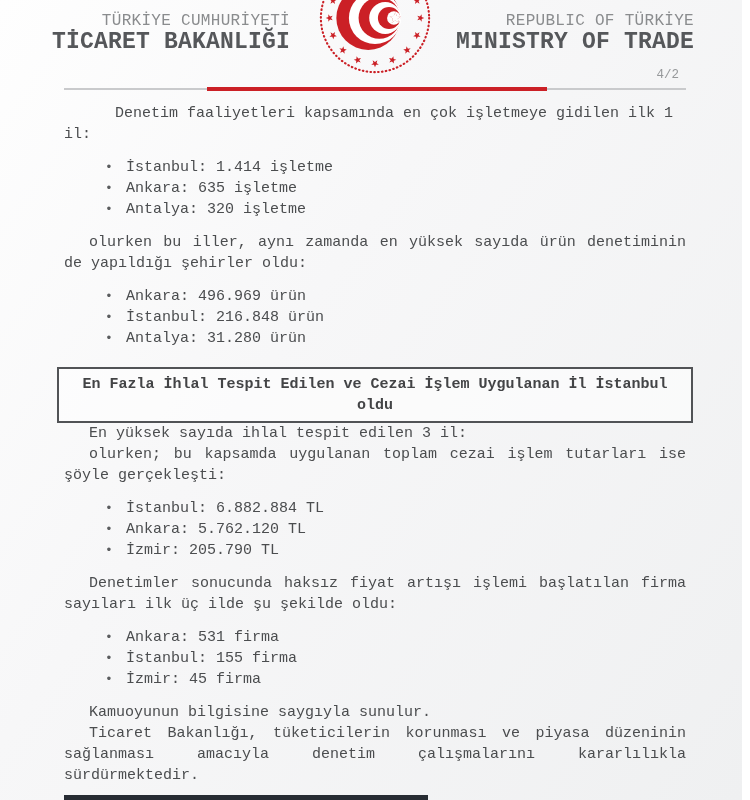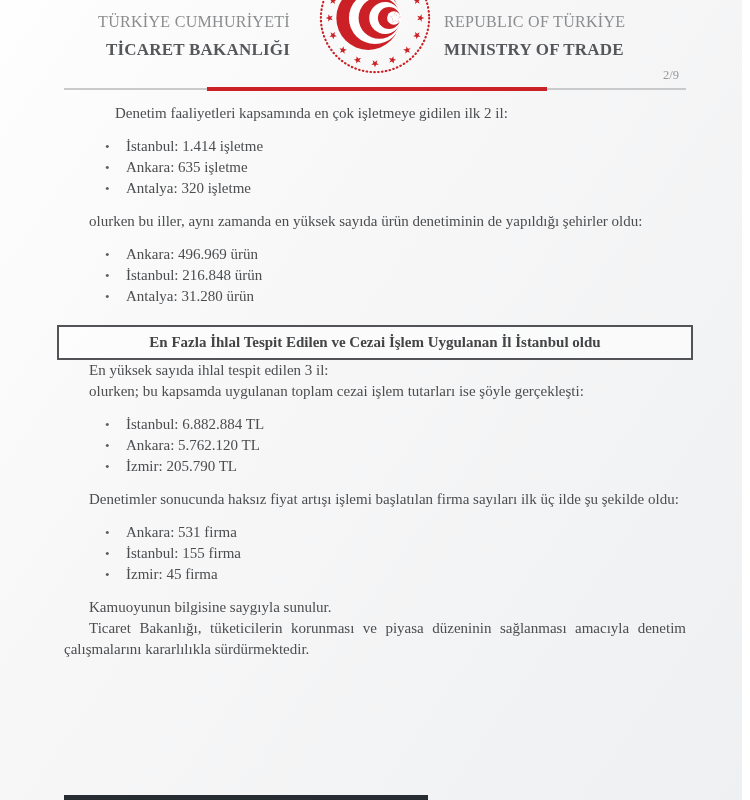--- a/index.html
+++ b/index.html
@@ -1,28 +1,28 @@
 <!DOCTYPE html>
 <html lang="tr"><head>
 <meta charset="utf-8">
 <style>
   html,body{margin:0;padding:0;}
   .page{
     position:relative;
     width:742px;height:800px;
     overflow:hidden;
     background:linear-gradient(125deg,#fefefe 0%,#f7f7f8 40%,#eff0f1 100%);
-    font-family:Liberation Serif, serif;
+    font-family:Liberation Mono, monospace;
     -webkit-font-smoothing:antialiased;
   }
   
   .hdr-left{position:absolute;top:12px;right:452px;width:250px;text-align:right;}
-  .hdr-right{position:absolute;top:12px;left:444px;width:250px;text-align:left;}
+  .hdr-right{position:absolute;top:12px;left:444px;width:250px;text-align:right;}
   .hdr-l1{font-size:16px;color:#8a8c8e;letter-spacing:.3px;line-height:19px;}
-  .hdr-l2{font-size:17px;color:#55575a;font-weight:bold;letter-spacing:.2px;line-height:20px;margin-top:9px;}
+  .hdr-l2{font-size:23px;color:#55575a;font-weight:bold;letter-spacing:.2px;line-height:20px;margin-top:1px;}
   .logo-wrap{position:absolute;left:317px;top:-40px;width:116px;height:116px;}
   .pagenum{position:absolute;top:68px;right:63px;font-size:12.5px;color:#96989a;}
   .rule{position:absolute;top:87px;left:64px;width:622px;height:4px;}
   .rule-gray{position:absolute;top:1px;left:0;width:100%;height:2px;background:#c9cacc;}
   .rule-red{position:absolute;top:0;left:143px;width:340px;height:4px;}
   
   .doc{position:absolute;top:103px;left:64px;width:622px;color:#4b4d4f;font-size:15px;line-height:21px;}
   .doc p{margin:0;}
   .ind{text-indent:25px;}
   .ind-lg{text-indent:51px;}
@@ -96,30 +96,30 @@
       <path d="M81,-6 Z" fill="none"></path>
       <path transform="translate(81 60) scale(1.55)" d="M0,-4 L1.05,-1.3 L3.9,-1.25 L1.65,0.5 L2.45,3.25 L0,1.6 L-2.45,3.25 L-1.65,0.5 L-3.9,-1.25 L-1.05,-1.3 Z" fill="#ffffff"></path>
     </svg>
   </div>
 
   <div class="hdr-right">
     <div class="hdr-l1">REPUBLIC OF TÜRKİYE</div>
     <div class="hdr-l2">MINISTRY OF TRADE</div>
   </div>
 
-  <div class="pagenum">2/9</div>
+  <div class="pagenum">4/2</div>
 
   <div class="rule">
     <div class="rule-gray"></div>
     <div class="rule-red" style="background:#cb2026;"></div>
   </div>
 
   <div class="doc">
 
-    <p class="ind-lg mt-p1">Denetim faaliyetleri kapsamında en çok işletmeye gidilen ilk 2 il:</p>
+    <p class="ind-lg mt-p1">Denetim faaliyetleri kapsamında en çok işletmeye gidilen ilk 1 il:</p>
     <ul>
       <li>İstanbul: 1.414 işletme</li>
       <li>Ankara: 635 işletme</li>
       <li>Antalya: 320 işletme</li>
     </ul>
 
     <p class="ind just mt-p2">olurken bu iller, aynı zamanda en yüksek sayıda ürün denetiminin de yapıldığı şehirler oldu:</p>
     <ul>
       <li>Ankara: 496.969 ürün</li>
       <li>İstanbul: 216.848 ürün</li>

